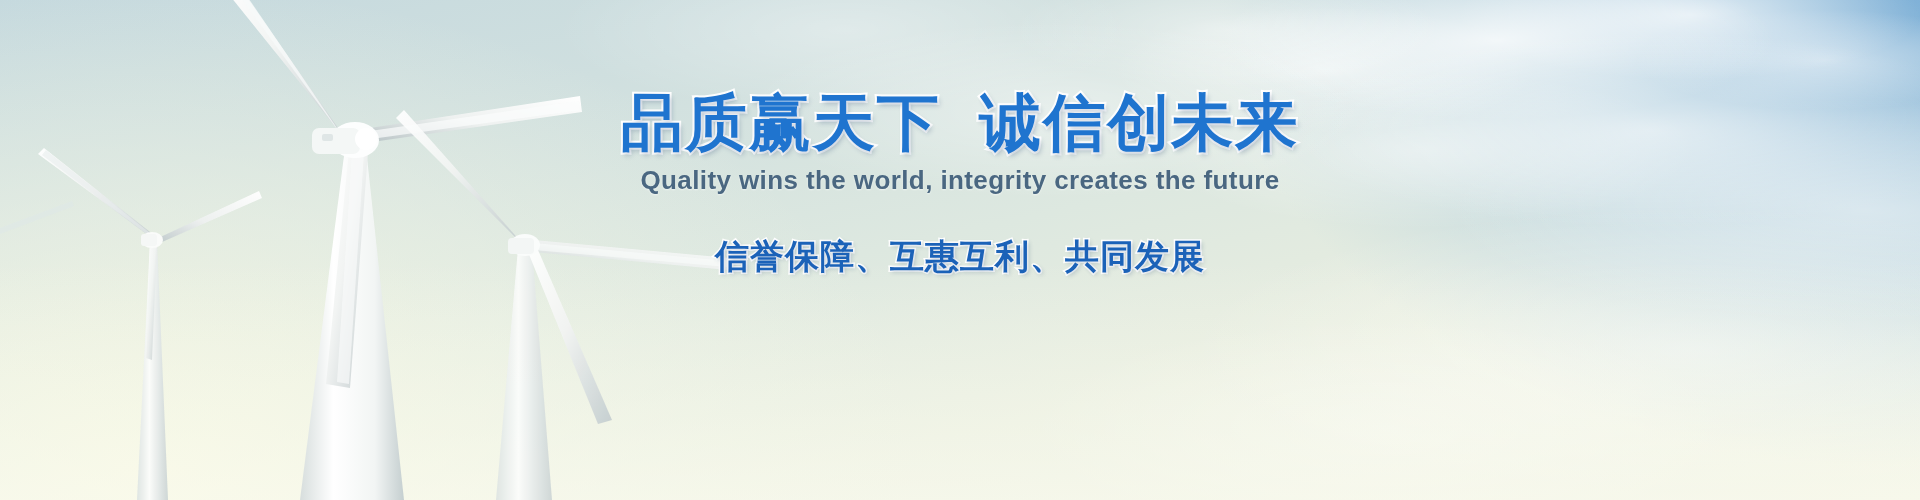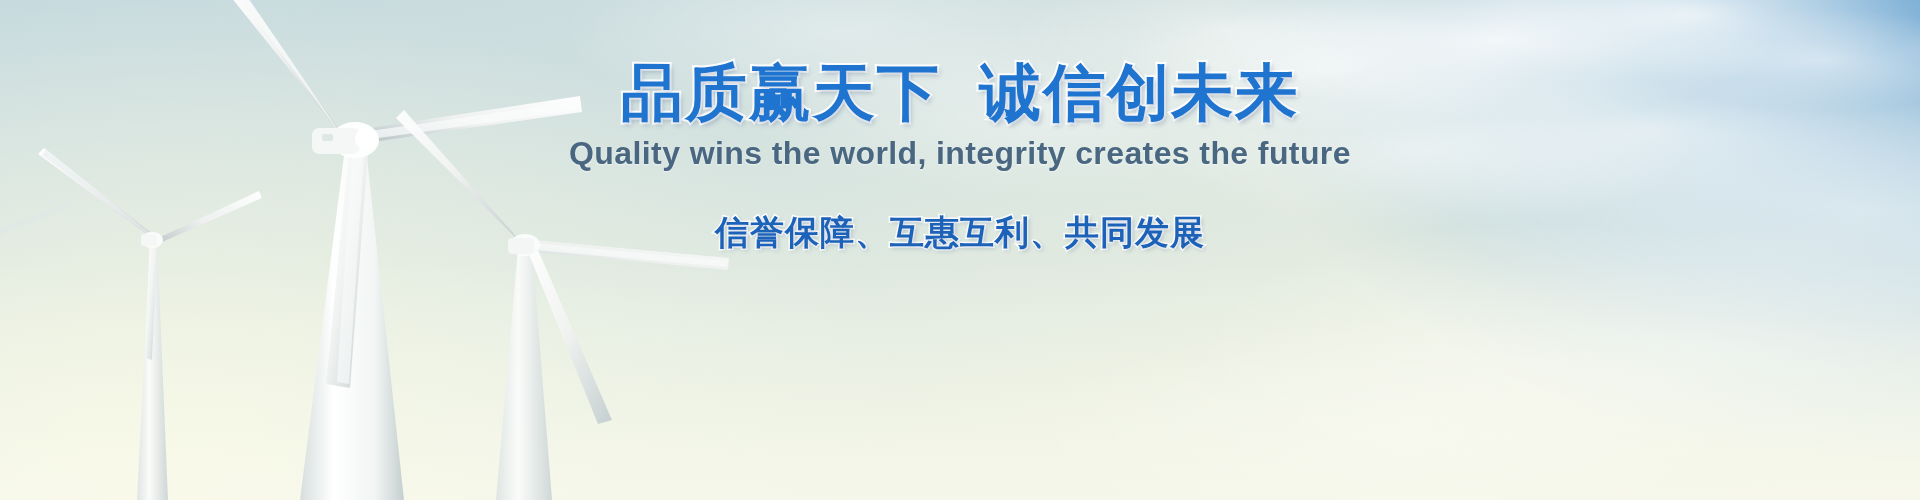--- a/index.html
+++ b/index.html
@@ -68,21 +68,21 @@
   .text-block {
     position: absolute;
     left: 0;
     top: 0;
     width: 1920px;
     height: 500px;
     display: flex;
     flex-direction: column;
     align-items: center;
     justify-content: flex-start;
-    padding-top: 60px;
+    padding-top: 90px;
     box-sizing: border-box;
   }
 
   .headline {
     font-family: "Liberation Sans", "DejaVu Sans", sans-serif;
     font-weight: bold;
     font-size: 62px;
     line-height: 1.05;
     letter-spacing: 2px;
     color: #1f74cf;
@@ -91,21 +91,21 @@
     paint-order: stroke fill;
     text-shadow:
       0 0 2px rgba(255,255,255,0.9),
       2px 3px 5px rgba(40,70,110,0.28);
     margin: 0;
   }
 
   .subline {
     font-family: "Liberation Sans", "DejaVu Sans", sans-serif;
     font-weight: bold;
-    font-size: 32px;
+    font-size: 26px;
     letter-spacing: 0.4px;
     color: #4a6781;
     margin: 10px 0 0 0;
     text-shadow: 0 1px 2px rgba(255,255,255,0.55);
     white-space: pre;
   }
 
   .tagline {
     font-family: "Liberation Sans", "DejaVu Sans", sans-serif;
     font-weight: bold;

